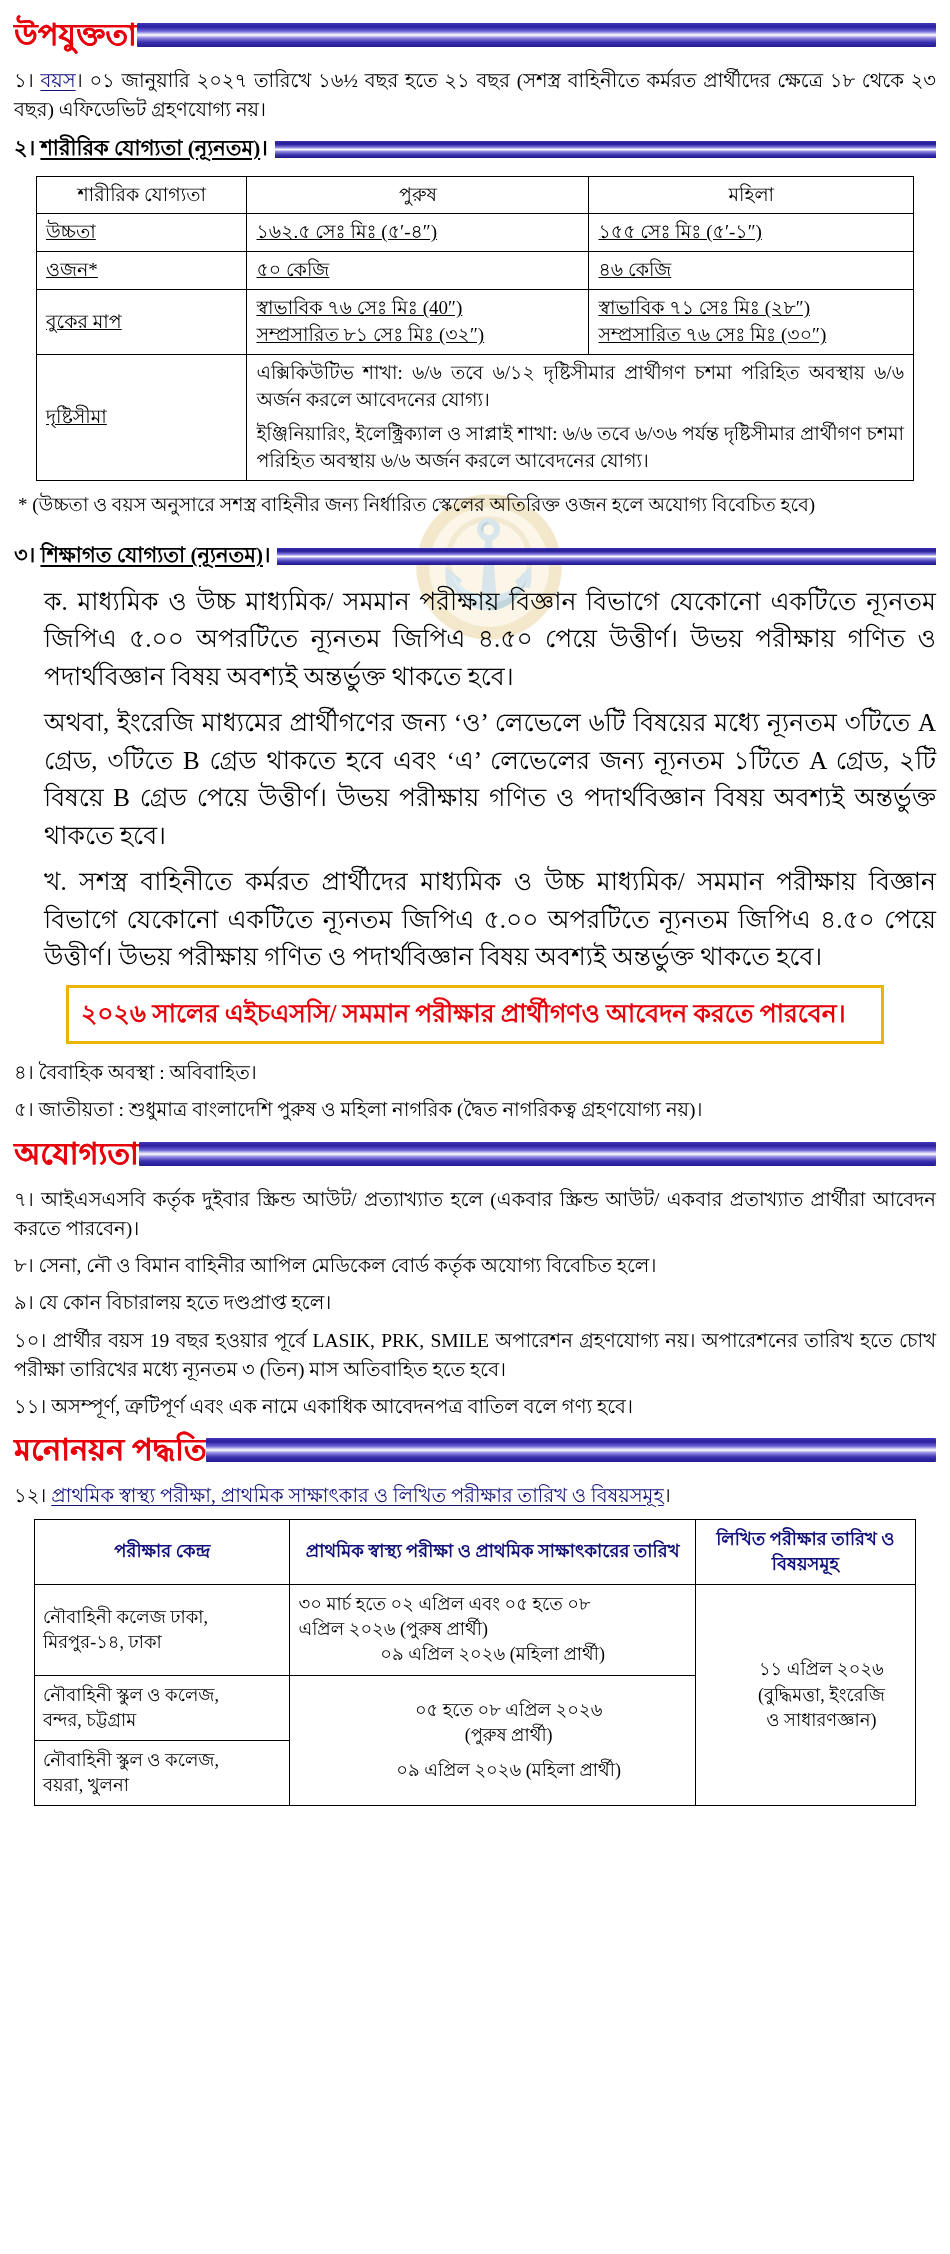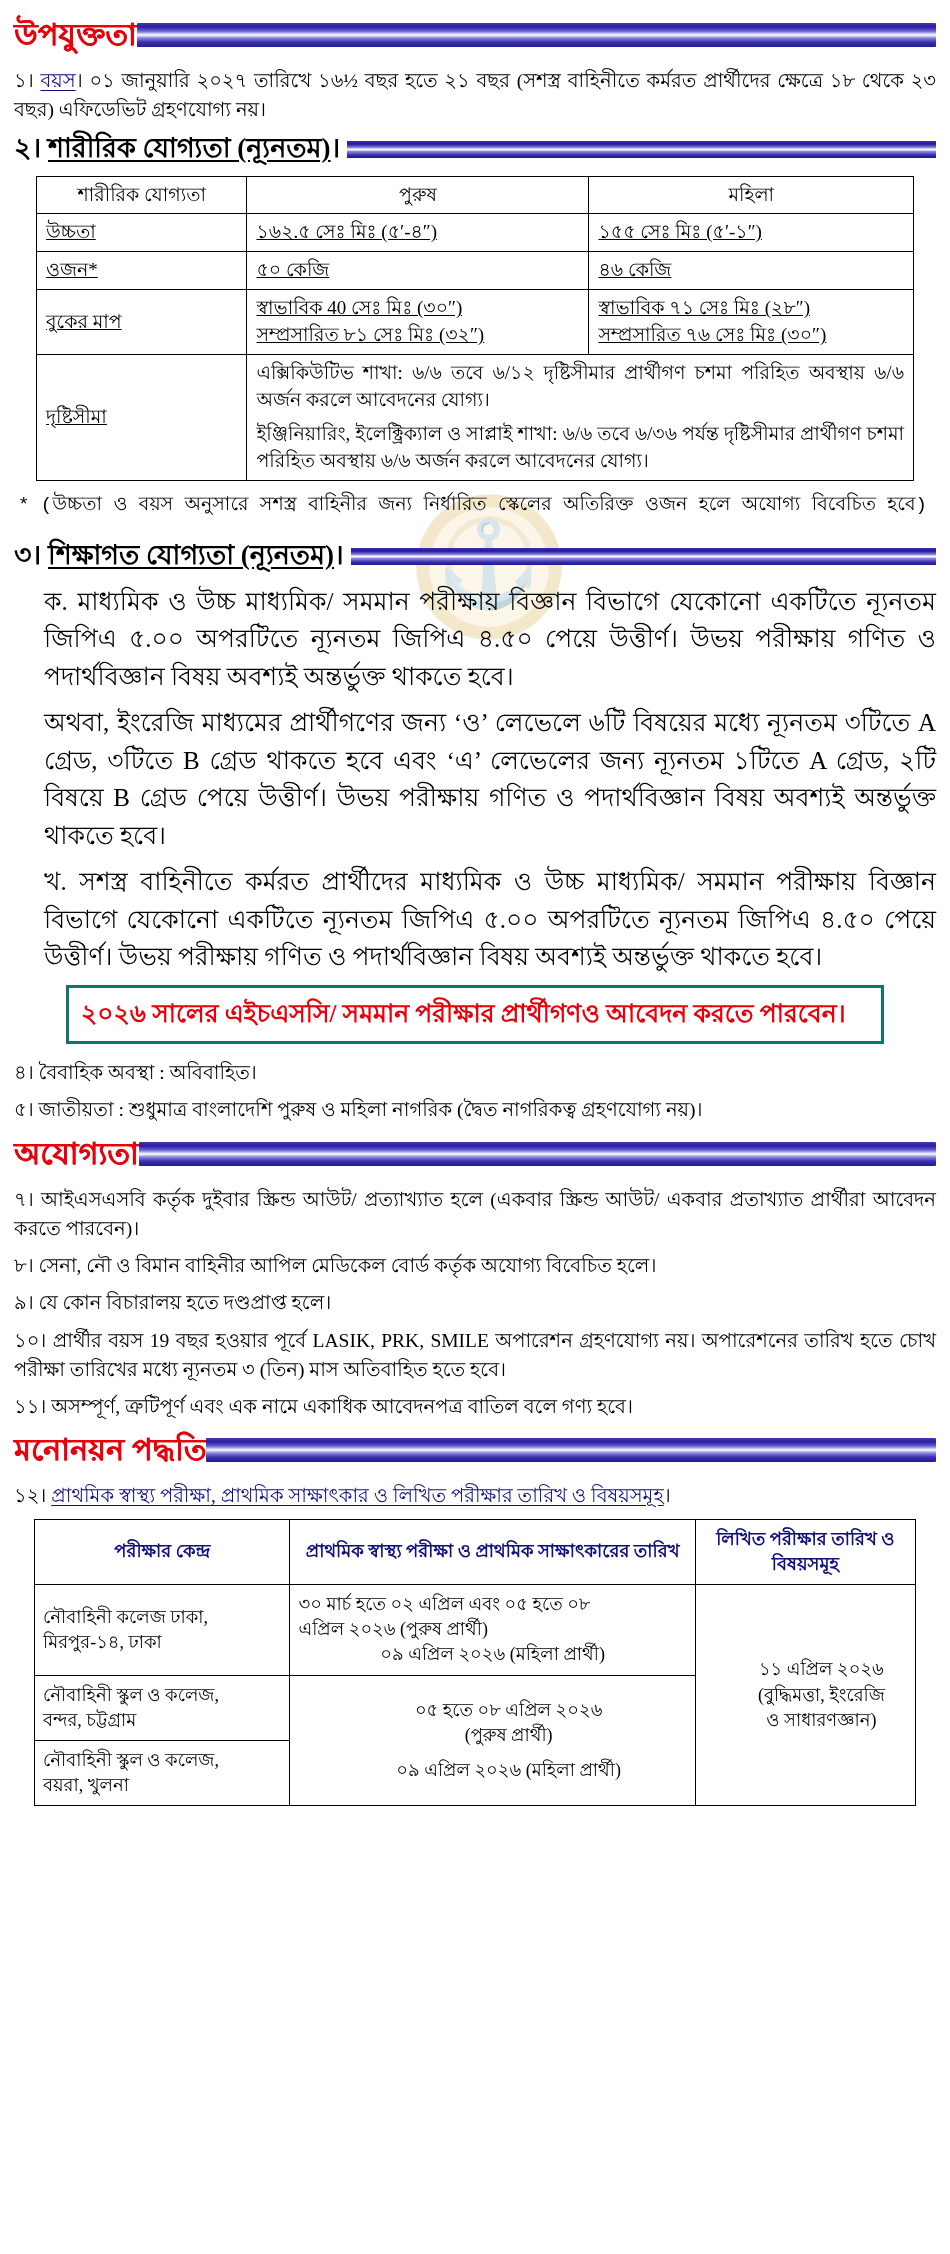--- a/index.html
+++ b/index.html
@@ -76,21 +76,21 @@
 
   
   .subhead-row {
     display: flex;
     align-items: center;
     gap: 7px;
     margin: 4px 0 9px 0;
     height: 34px;
   }
   .subhead-row .lbl {
-    font-size: 27px;
+    font-size: 21px;
     font-weight: bold;
     white-space: nowrap;
     color: #000;
   }
   .subhead-row .lbl .u { text-decoration: underline; text-underline-offset: 3px;}
   .subhead-row .bar {
     flex: 1 1 auto;
     height: 17px;
     background: linear-gradient(to bottom,
         #3a2fb0 0%,
@@ -124,26 +124,25 @@
 
   .vision-cell p { margin: 0 0 7px 0; }
   .vision-cell p:last-child { margin-bottom: 0; }
 
   
   .footnote {
     font-size: 19px;
     line-height: 1.5;
     margin: 2px 0 20px 4px;
     text-align: left;
-    font-family: Liberation Mono, monospace;
   }
 
   
   .red-box {
-    border: 3px solid #0f766e;
+    border: 3px solid #eab308;
     margin: 8px 52px 14px 52px;
     padding: 8px 12px 10px 12px;
   }
   .red-box p {
     margin: 0;
     color: #e8000b;
     font-weight: bold;
     font-size: 25px;
     line-height: 1.42;
     text-align: justify;
@@ -246,21 +245,21 @@
         <td class="l">১৫৫ সেঃ মিঃ (৫′-১″)</td>
       </tr>
       <tr>
         <td class="l">ওজন*</td>
         <td class="l">৫০ কেজি</td>
         <td class="l">৪৬ কেজি</td>
       </tr>
       <tr>
         <td class="l">বুকের মাপ</td>
         <td class="l">
-          <div>স্বাভাবিক 40 সেঃ মিঃ (৩০″)</div>
+          <div>স্বাভাবিক ৭৬ সেঃ মিঃ (40″)</div>
           <div>সম্প্রসারিত ৮১ সেঃ মিঃ (৩২″)</div>
         </td>
         <td class="l">
           <div>স্বাভাবিক ৭১ সেঃ মিঃ (২৮″)</div>
           <div>সম্প্রসারিত ৭৬ সেঃ মিঃ (৩০″)</div>
         </td>
       </tr>
       <tr>
         <td class="l">দৃষ্টিসীমা</td>
         <td class="vision-cell just" colspan="2">

